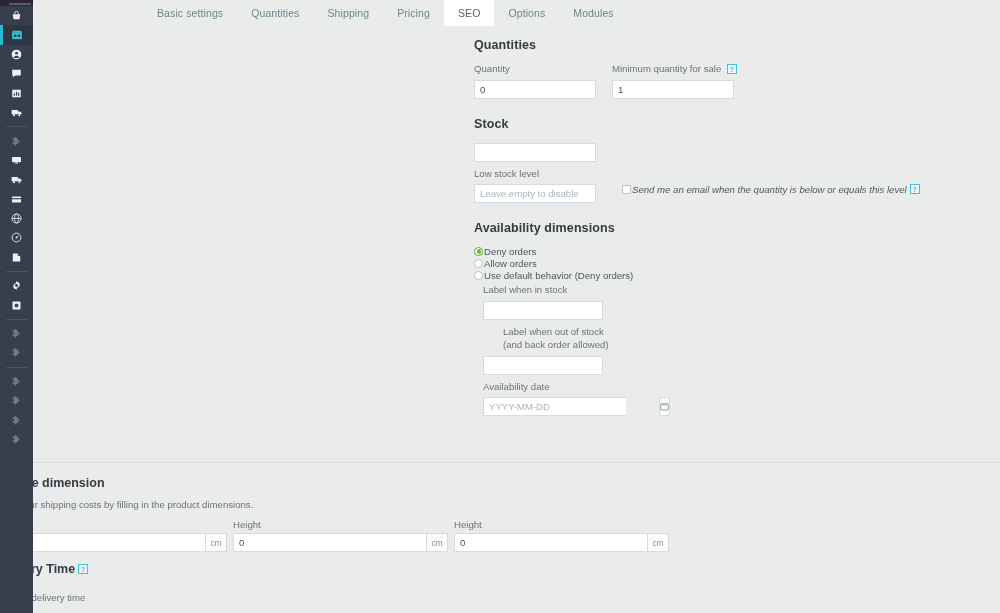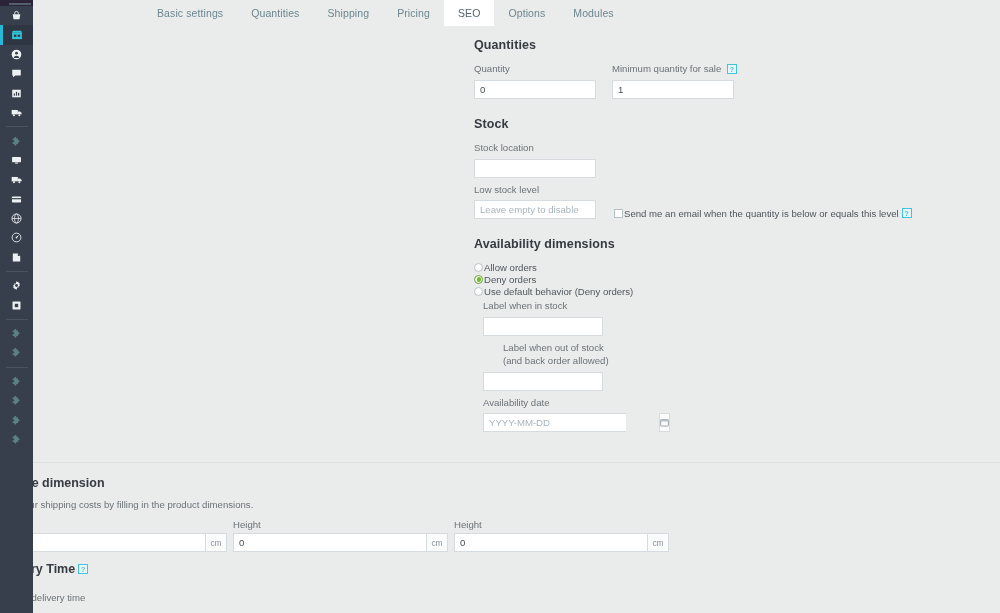--- a/index.html
+++ b/index.html
@@ -83,21 +83,21 @@
     font-size: 7px; font-weight: bold; background: #e9f8fc;
     margin-left: 3px; cursor: pointer;
     font-family: "Liberation Sans", sans-serif;
   }
 
   .cbrow { display: flex; align-items: center; gap: 0; }
   .cbox {
     width: 9px; height: 9px; background: #fff; border: 1px solid #b9c2c7;
     margin-right: 1px; cursor: pointer; flex: none;
   }
-  .cbtext { font-size: 9.6px; color: #4f565b; white-space: nowrap; }
+  .cbtext { font-size: 9.6px; color: #4f565b; white-space: nowrap; font-style: italic; }
 
   .radio-row { display: flex; align-items: center; margin-bottom: 1px; cursor: pointer; }
   .radio {
     width: 9px; height: 9px; border-radius: 50%;
     background: #fff; border: 1px solid #b9c2c7; flex: none; margin-right: 1px;
     position: relative;
   }
   .radio.on { border-color: #5fa526; background: #fff; }
   .radio.on::after {
     content: ""; position: absolute; left: 1.6px; top: 1.6px;
@@ -178,44 +178,43 @@
         <div class="fld-label">
           <span>Minimum quantity for sale</span>
           <span class="helpicon">?</span>
         </div>
         <input class="txt w122" type="text" value="1" style="">
       </div>
     </div>
 
     <div class="sec-title">Stock</div>
     <div class="mb6">
-      <div class="fld-label">Stock location</div>
       <input class="txt w122" type="text" value="" style="">
     </div>
     <div class="mb18">
       <div class="fld-label">Low stock level</div>
-      <div style="display:flex; align-items:flex-end; gap:18px;">
+      <div style="display:flex; align-items:flex-start; gap:26px;">
         <input class="txt w122" type="text" placeholder="Leave empty to disable" style="">
         <div class="cbrow">
           <span class="cbox"></span>
           <span class="cbtext">Send me an email when the quantity is below or equals this level</span>
           <span class="helpicon">?</span>
         </div>
       </div>
     </div>
 
     <div class="sec-title">Availability dimensions</div>
     <div id="radios" class="mb3">
         <div class="radio-row">
+          <span class="radio on"></span>
+          <span class="radio-label">Deny orders</span>
+        </div>
+        <div class="radio-row">
           <span class="radio"></span>
           <span class="radio-label">Allow orders</span>
-        </div>
-        <div class="radio-row">
-          <span class="radio on"></span>
-          <span class="radio-label">Deny orders</span>
         </div>
         <div class="radio-row">
           <span class="radio"></span>
           <span class="radio-label">Use default behavior (Deny orders)</span>
         </div>
       </div>
 
     <div class="indent">
       <div class="mb6">
         <div class="fld-label">Label when in stock</div>

